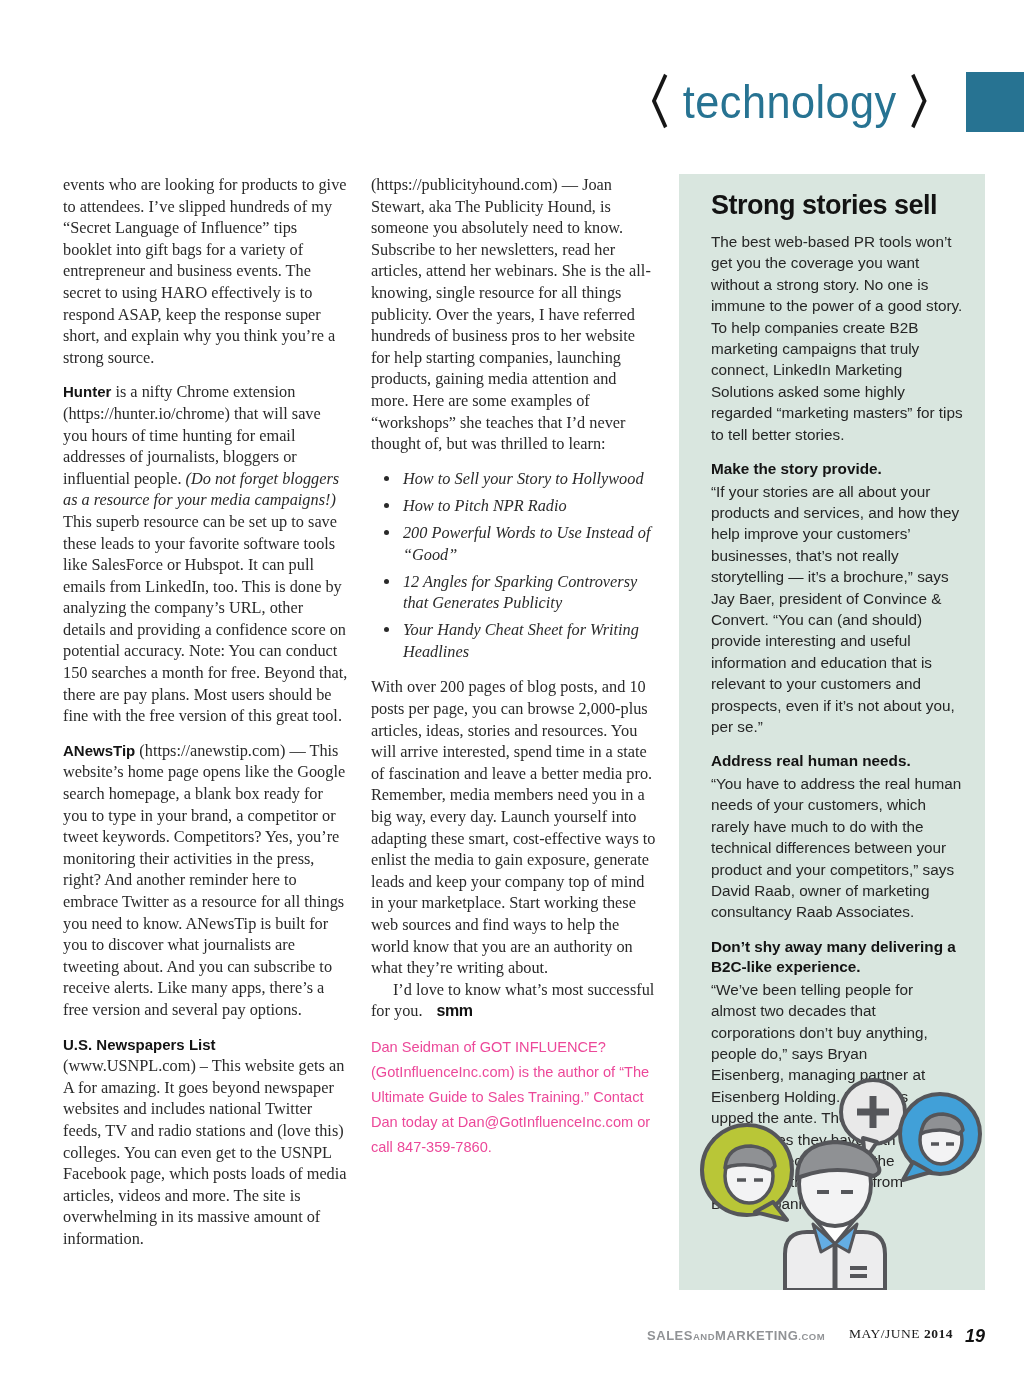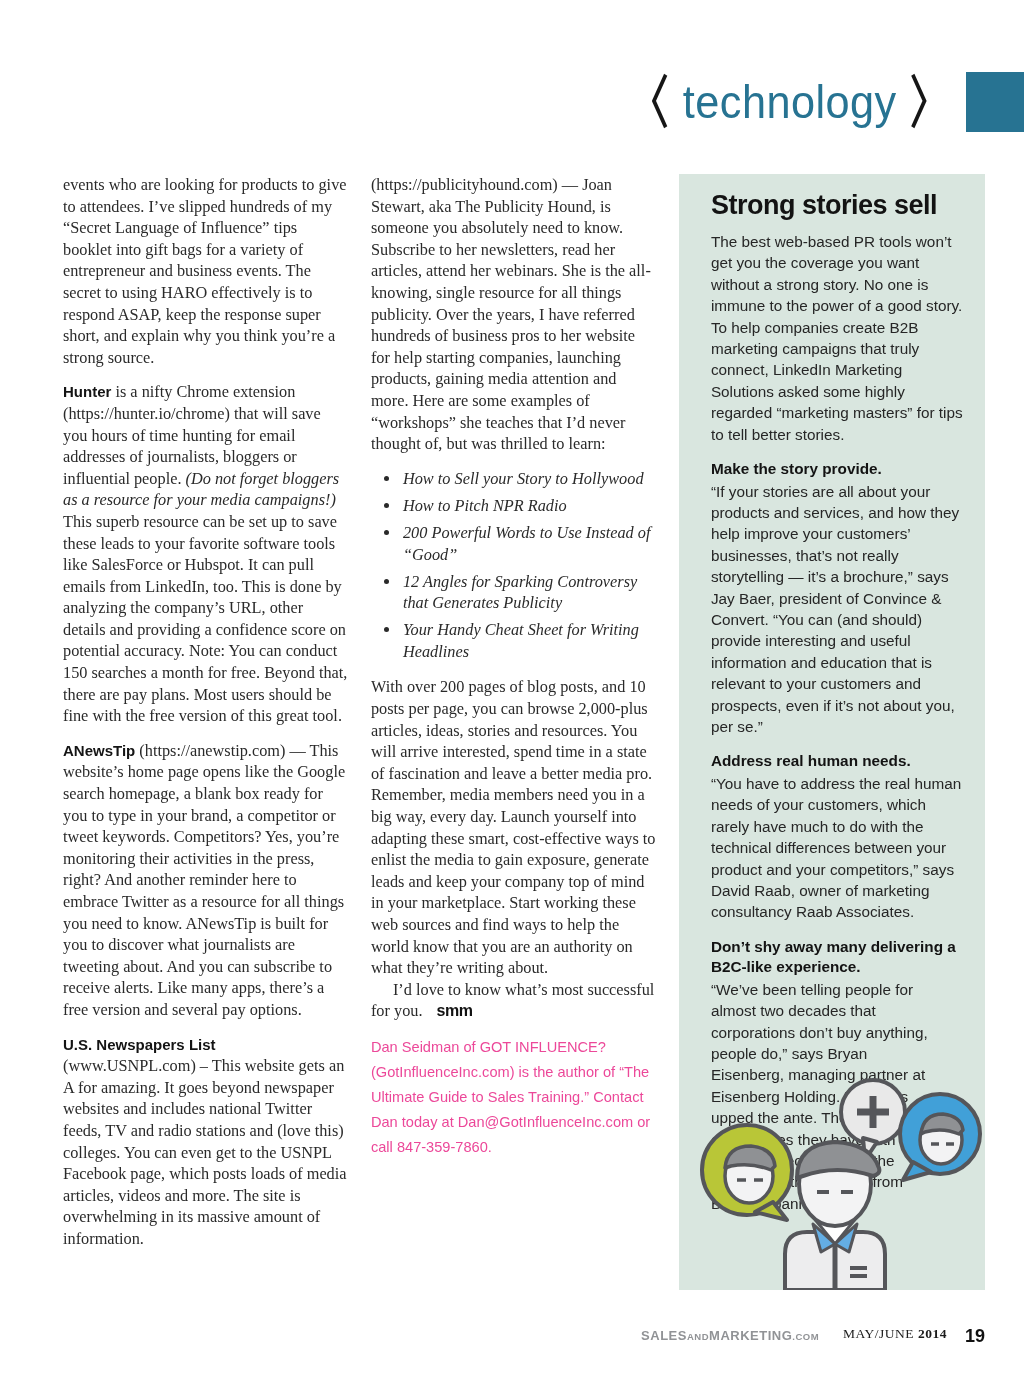--- a/index.html
+++ b/index.html
@@ -43,21 +43,21 @@
   .sb-illustration { position:absolute; right:0; bottom:0; width:300px; height:218px; }
 
   
   .footer { position:absolute; top:1326px; right:39px; display:flex; align-items:flex-start; gap:6px;
             font-family:"Liberation Sans", sans-serif; }
   .site { color:#919396; letter-spacing:0.5px; font-weight:700; }
   .site .big { font-size:13px; }
   .site .small { font-size:9.5px; }
   .issue { font-family:"Liberation Serif", serif; color:#1c1c1c; font-size:13.5px; letter-spacing:0.5px; margin-left:18px; }
   .issue b { font-weight:700; }
-  .pagenum { font-weight:700; color:#111; font-size:18px; margin-left:12px; }
+  .pagenum { font-weight:700; color:#111; font-size:18px; margin-left:6px;font-style:italic; }
 </style>
 </head>
 <body>
 
 <div class="page">
 
   <div class="masthead">
     <span class="bracket">〈</span>
     <span class="brand">technology</span>
     <span class="bracket">〉</span>

